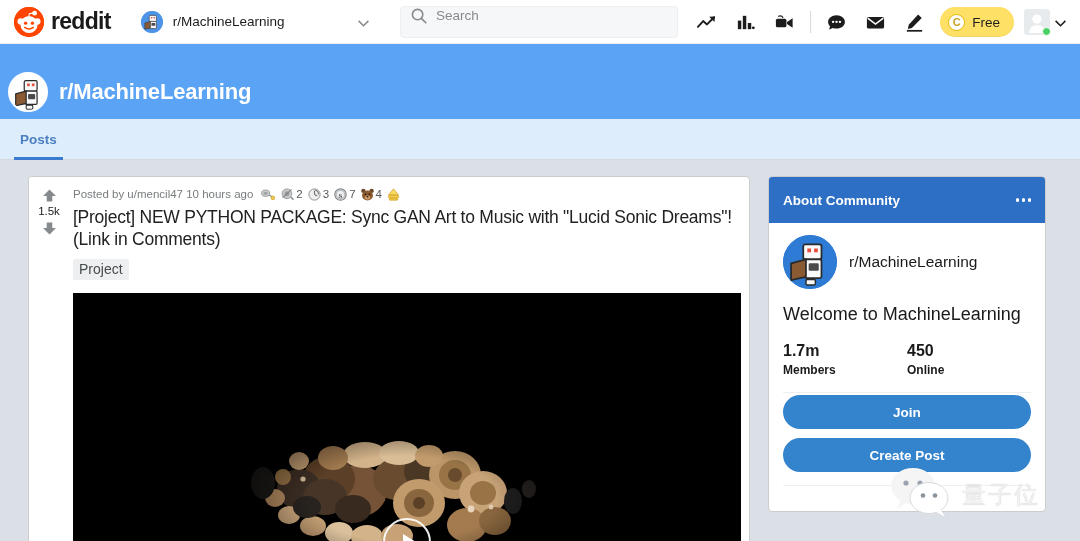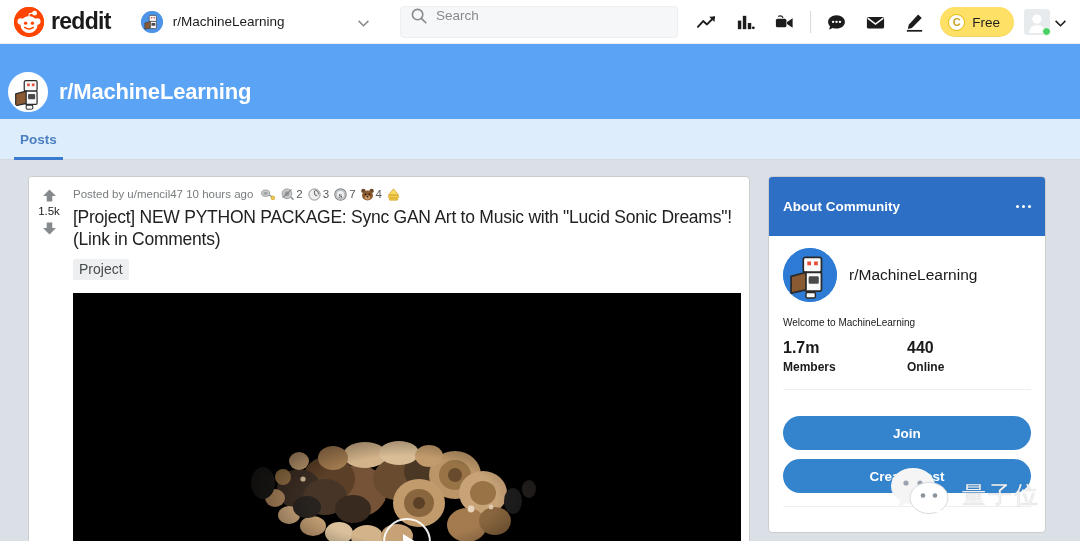--- a/index.html
+++ b/index.html
@@ -222,54 +222,54 @@
   
   .sidebar {
     position: absolute; left: 768px; top: 16px;
     width: 278px;
     background: #FFFFFF;
     border: 1px solid #CCCCCC;
     border-radius: 4px;
     overflow: hidden;
   }
   .about-head {
-    height: 59px; background: #2D6FC4;
+    height: 46px; background: #2D6FC4;
     display: flex; align-items: center; padding: 10px 14px;
   }
   .about-title {
     font-size: 13.5px; font-weight: bold; color: #FFFFFF; flex: 1;
   }
   .dots { display: flex; gap: 2.5px; cursor: pointer; }
   .dots i { width: 3.5px; height: 3.5px; border-radius: 50%; background: #FFFFFF; display: block; }
 
   .about-body { padding: 12px 14px 0; }
   .about-comm-row { display: flex; align-items: center; gap: 12px; }
   .about-avatar {
     width: 54px; height: 54px; border-radius: 50%;
     background: #2D7BD4; overflow: hidden; flex: none;
   }
   .about-comm-name { font-size: 15.5px; font-weight: 500; color: #1A1A1B; }
   .about-desc {
-    margin-top: 14px; font-size: 10px; color: #1A1A1B; line-height: 1.3;
-  }
-  .stats { display: flex; margin-top: 10px; }
+    margin-top: 14px; font-size: 18px; color: #1A1A1B; line-height: 1.3;
+  }
+  .stats { display: flex; margin-top: 16px; }
   .stat { width: 126px; }
   .stat-num { font-size: 16px; font-weight: bold; color: #1A1A1B; }
   .stat-label { font-size: 12px; font-weight: bold; color: #1A1A1B; margin-top: 3px; }
   .divider { height: 1px; background: #EDEFF1; margin: 15px 0 0; }
   .created-row {
     display: flex; align-items: center; gap: 9px;
     margin-top: 14px; font-size: 13.5px; color: #1A1A1B;
   }
   .btn {
     display: flex; align-items: center; justify-content: center;
     height: 34px; border-radius: 17px;
     background: #3383CD; color: #FFFFFF;
     font-size: 13.5px; font-weight: bold;
-    cursor: pointer; margin-top: 26px;
+    cursor: pointer; margin-top: 2px;
   }
   .btn.secondary { margin-top: 9px; }
   .sidebar-foot { height: 26px; border-top: 1px solid #EDEFF1; margin-top: 13px; }
 
   
   .watermark {
     position: absolute; left: 888px; top: 466px;
     display: flex; align-items: center; gap: 8px;
     pointer-events: none; z-index: 40;
   }
@@ -611,21 +611,21 @@
       </div>
 
       <div class="about-desc">Welcome to MachineLearning</div>
 
       <div class="stats">
         <div class="stat">
           <div class="stat-num">1.7m</div>
           <div class="stat-label">Members</div>
         </div>
         <div class="stat">
-          <div class="stat-num">440</div>
+          <div class="stat-num">450</div>
           <div class="stat-label">Online</div>
         </div>
       </div>
 
       <div class="divider"></div>
 
 
       <div class="btn">Join</div>
       <div class="btn secondary">Create Post</div>
 

